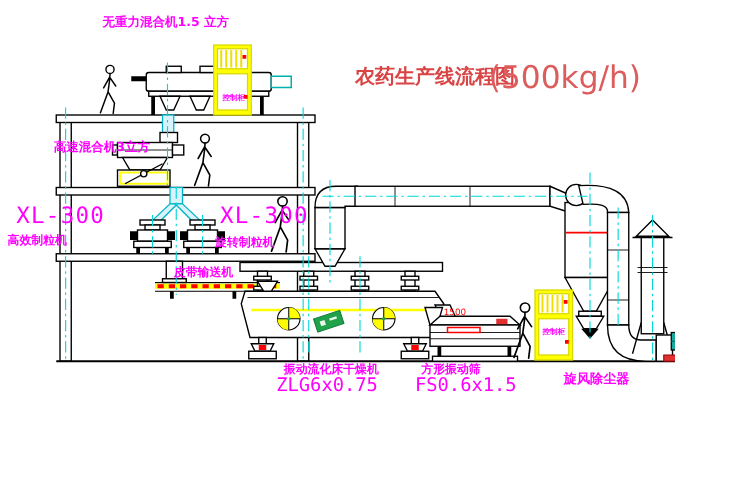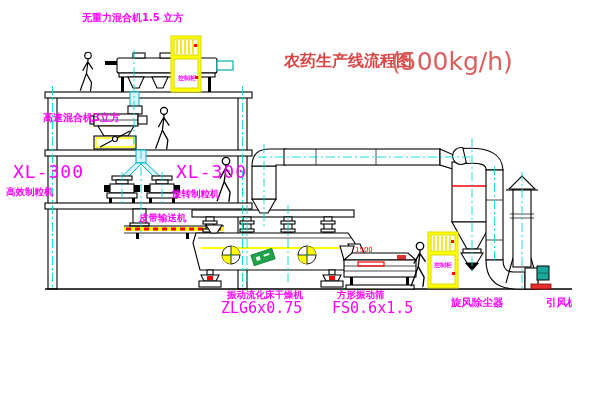--- a/index.html
+++ b/index.html
@@ -1,17 +1,17 @@
 <!DOCTYPE html>
 <html><head>
 <meta charset="utf-8">
 <style>
   html,body{margin:0;padding:0;background:#ffffff;}
   .canvas{position:relative;width:540px;height:403px;background:#fff;overflow:hidden;
-          font-family:"DejaVu Sans",sans-serif;padding-left:32px;}
+          font-family:"DejaVu Sans",sans-serif;}
   svg{position:absolute;left:0;top:0;}
   
   .mag{fill:#ff00ff;}
   .s10{font:bold 10px "DejaVu Sans",sans-serif;}
   .s9{font:bold 9.5px "DejaVu Sans",sans-serif;}
   .s10b{font:bold 10.5px "DejaVu Sans",sans-serif;}
   .model-lg{font:18px "DejaVu Sans Mono",monospace;letter-spacing:1px;}
   .model-md{font:15px "DejaVu Sans Mono",monospace;}
   .title-cn{font:bold 16px "DejaVu Sans",sans-serif;fill:#d94545;}
   .title-cap{font:25px "DejaVu Sans",sans-serif;fill:#dd5c5c;}

